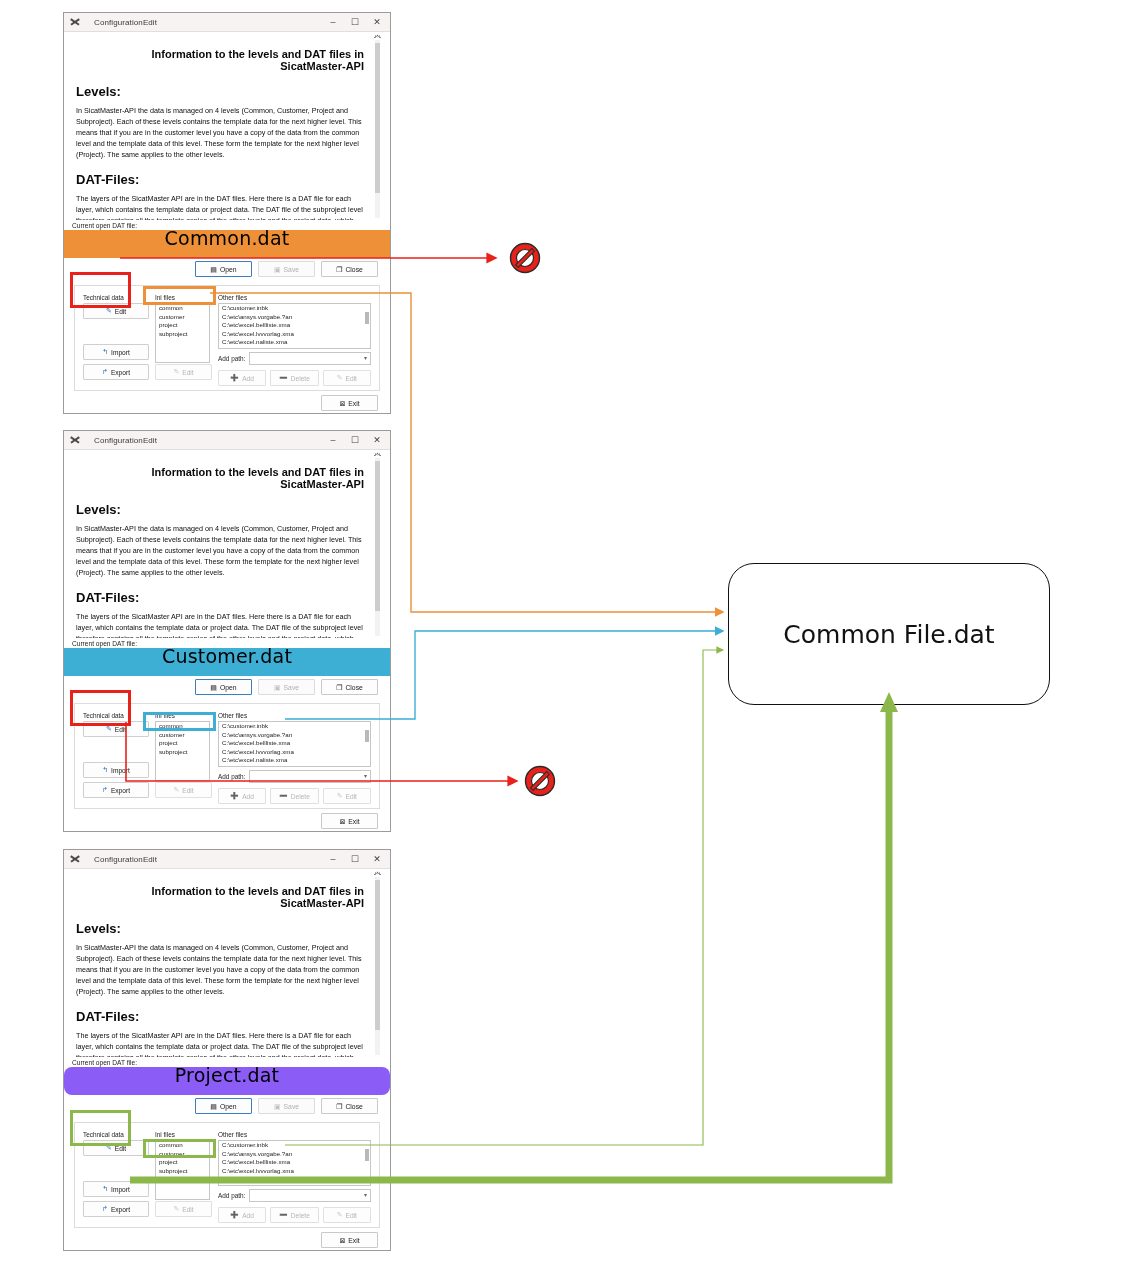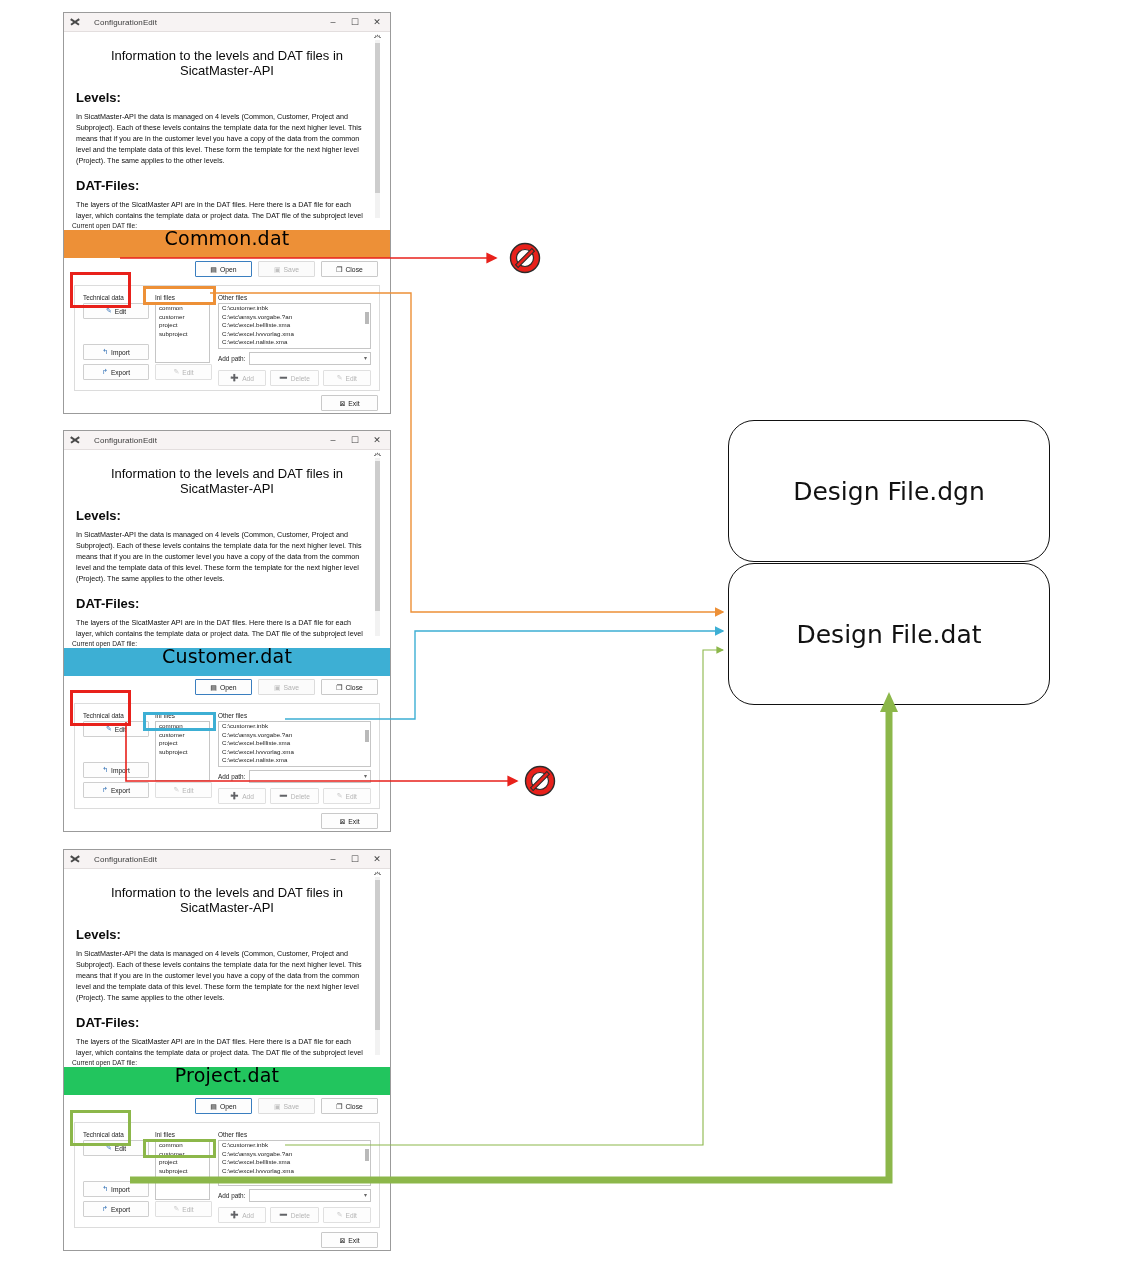--- a/index.html
+++ b/index.html
@@ -35,21 +35,21 @@
     position:absolute;right:7px;top:20px;width:11px;height:11px;font-size:10px;color:#6d6d6d;
     display:flex;align-items:center;justify-content:center;line-height:1;
   }
 
   
   .infopane{
     position:relative;margin:6px 8px 0 8px;background:#fff;
     height:182px;overflow:hidden;
   }
   .info-h1{
-    text-align:center;font-size:13px;font-weight:normal;color:#0a0a0a;margin:10px 18px 12px 18px;
+    text-align:right;font-size:11px;font-weight:bold;color:#0a0a0a;margin:10px 18px 12px 18px;
   }
   .info-h2{font-size:13px;font-weight:bold;color:#0a0a0a;margin:0 0 7px 4px;}
   .info-p{
     font-size:7.2px;color:#0c0c0c;line-height:1.52;margin:0 14px 11px 4px;text-align:left;
   }
   .vscroll{
     position:absolute;right:2px;top:2px;width:5px;bottom:2px;background:#f2f2f2;
   }
   .vscroll i{position:absolute;left:0;top:3px;width:5px;height:150px;background:#cdcdcd;display:block;}
 
@@ -444,21 +444,21 @@
         </div>
       <div class="info-h1">Information to the levels and DAT files in SicatMaster-API</div>
       <div class="info-h2">Levels:</div>
       <div class="info-p">In SicatMaster-API the data is managed on 4 levels (Common, Customer, Project and Subproject). Each of these levels contains the template data for the next higher level. This means that if you are in the customer level you have a copy of the data from the common level and the template data of this level. These form the template for the next higher level (Project). The same applies to the other levels.</div>
       <div class="info-h2">DAT-Files:</div>
       <div class="info-p">The layers of the SicatMaster API are in the DAT files. Here there is a DAT file for each layer, which contains the template data or project data. The DAT file of the subproject level therefore contains all the template copies of the other levels and the project data, which means that only the DAT file of the subproject level is required for a transfer.</div>
     </div>
 
     <div class="curlabel">Current open DAT file:</div>
 
-    <div class="band" style="background:#22c55e;">
+    <div class="band" style="background:#8b5cf6;border-radius:8px;">
       <div class="bandtext">Project.dat</div>
     </div>
 
     <div class="toolrow">
       <div class="tbtn focus">
         <span class="tb-ico">▤</span>
         <span>Open</span>
       </div>
       <div class="tbtn dis">
         <span class="tb-ico">▣</span>
@@ -544,25 +544,22 @@
       <div class="exitbtn">
         <span class="tb-ico">⊠</span>
         <span>Exit</span>
       </div>
     </div>
   </div>
 
   <div class="hl" style="left:70px;top:1110px;width:55px;height:30px;border:3px solid #8CB74A;"></div>
   <div class="hl" style="left:143px;top:1139px;width:67px;height:13px;border:3px solid #8CB74A;"></div>
 
-  <div class="dfbox" style="left:728px;top:420px;width:320px;height:140px;">
-    <span>Design File.dgn</span>
-  </div>
   <div class="dfbox" style="left:728px;top:563px;width:320px;height:140px;">
-    <span>Design File.dat</span>
+    <span>Common File.dat</span>
   </div>
 
   <div class="stop" style="left:509px;top:242px;">
     <svg viewBox="0 0 32 32" width="32" height="32">
       <circle cx="16" cy="16" r="14.5" fill="#E8211B" stroke="#2b2b2b" stroke-width="1.4"></circle>
       <circle cx="16" cy="16" r="8.5" fill="#ffffff" stroke="#2b2b2b" stroke-width="1.2"></circle>
       <rect x="14.2" y="4.5" width="3.6" height="23" fill="#E8211B" stroke="#2b2b2b" stroke-width="1.1" transform="rotate(45 16 16)"></rect>
     </svg>
   </div>
   <div class="stop" style="left:524px;top:765px;">

